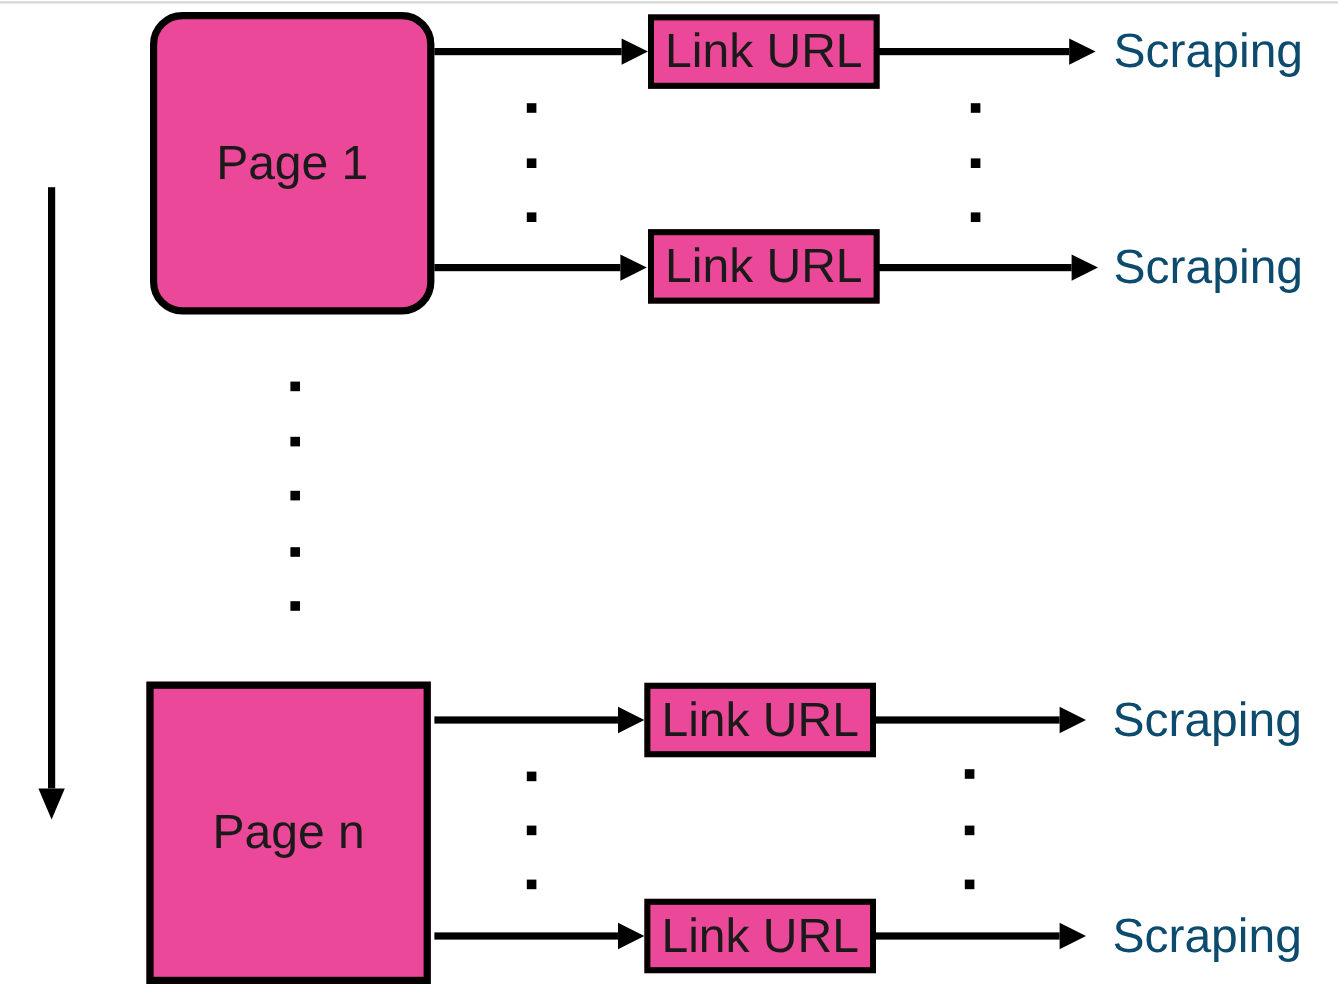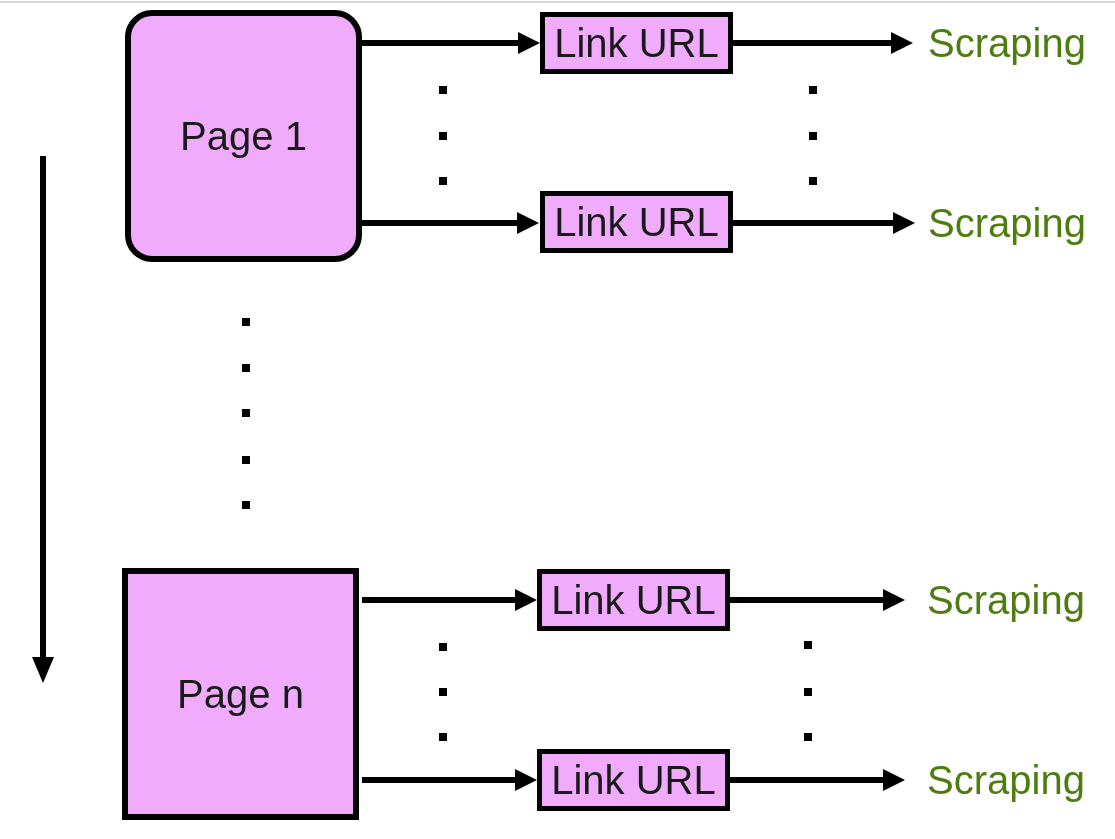--- a/index.html
+++ b/index.html
@@ -11,31 +11,31 @@
     overflow:hidden;
   }
   .top-rule{
     position:absolute;left:0;top:1px;width:1115px;height:2px;
     background:#d9d9d9;
   }
   .node{
     position:absolute;
     box-sizing:border-box;
     border:6px solid #000000;
-    background:#f0abfc;
+    background:#ec4899;
     display:flex;align-items:center;justify-content:center;
     color:#1a1a1a;
     font-size:40px;
     white-space:nowrap;
   }
   .page-node{width:237px;height:252px;}
   .link-node{width:193px;height:62px;border-width:5px;}
   .label{
     position:absolute;
-    color:#4d7c0f;
+    color:#0c4a6e;
     font-size:40px;line-height:44px;
     white-space:nowrap;
   }
   .arrow-h{
     position:absolute;height:6px;background:#000000;
   }
   .arrow-h::after{
     content:"";position:absolute;left:100%;top:50%;
     transform:translateY(-50%);
     width:0;height:0;

